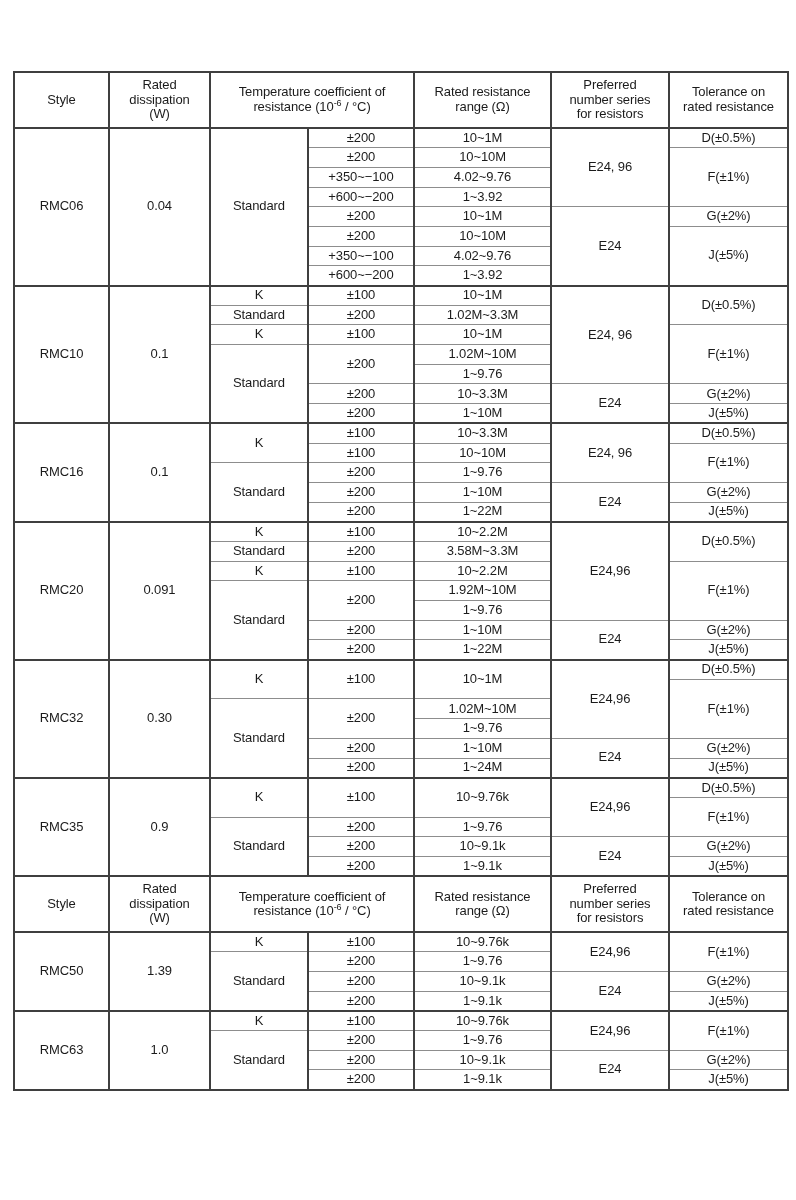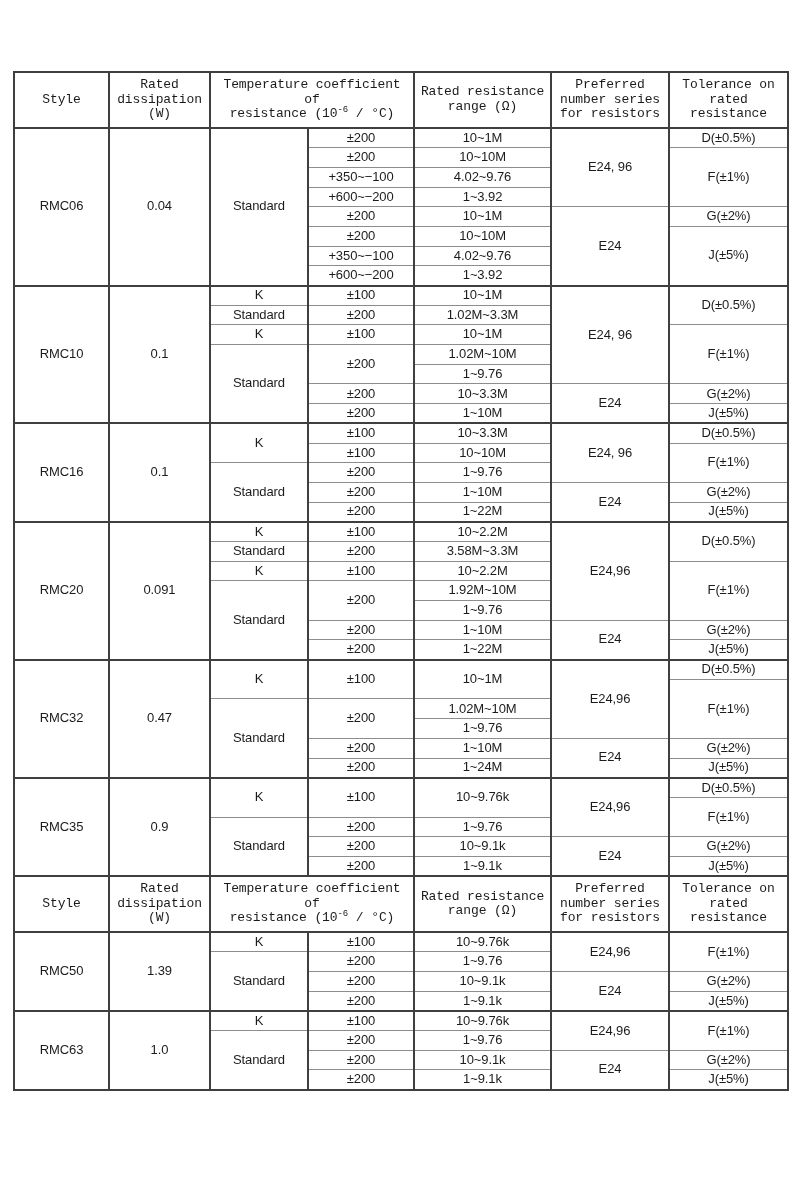--- a/index.html
+++ b/index.html
@@ -25,21 +25,20 @@
     border-bottom:1px solid var(--thin);
     border-left:2px solid var(--dark);
     border-right:2px solid var(--dark);
     overflow:hidden;
   }
   th{
     height:54px;white-space:pre-line;
     border-top:2px solid var(--dark);
     border-bottom:2px solid var(--dark);
     font-size:13px;
-    font-family:Liberation Mono, monospace;
   }
   tr.body{height:19.7px;}
   tr.sec td{border-top:2px solid var(--dark);}
   sup{font-size:9px;vertical-align:super;line-height:0;}
 </style>
 </head>
 <body>
 
 <div class="sheet">
 <table>
@@ -217,21 +216,21 @@
     <td>G(±2%)</td>
   </tr>
   <tr class="body">
     <td>±200</td>
     <td>1~22M</td>
     <td>J(±5%)</td>
   </tr>
 
   <tr class="body sec">
     <td rowspan="6">RMC32</td>
-    <td rowspan="6">0.47</td>
+    <td rowspan="6">0.30</td>
     <td rowspan="2">K</td>
     <td rowspan="2">±100</td>
     <td rowspan="2">10~1M</td>
     <td rowspan="4">E24,96</td>
     <td>D(±0.5%)</td>
   </tr>
   <tr class="body">
     <td rowspan="3">F(±1%)</td>
   </tr>
   <tr class="body">

